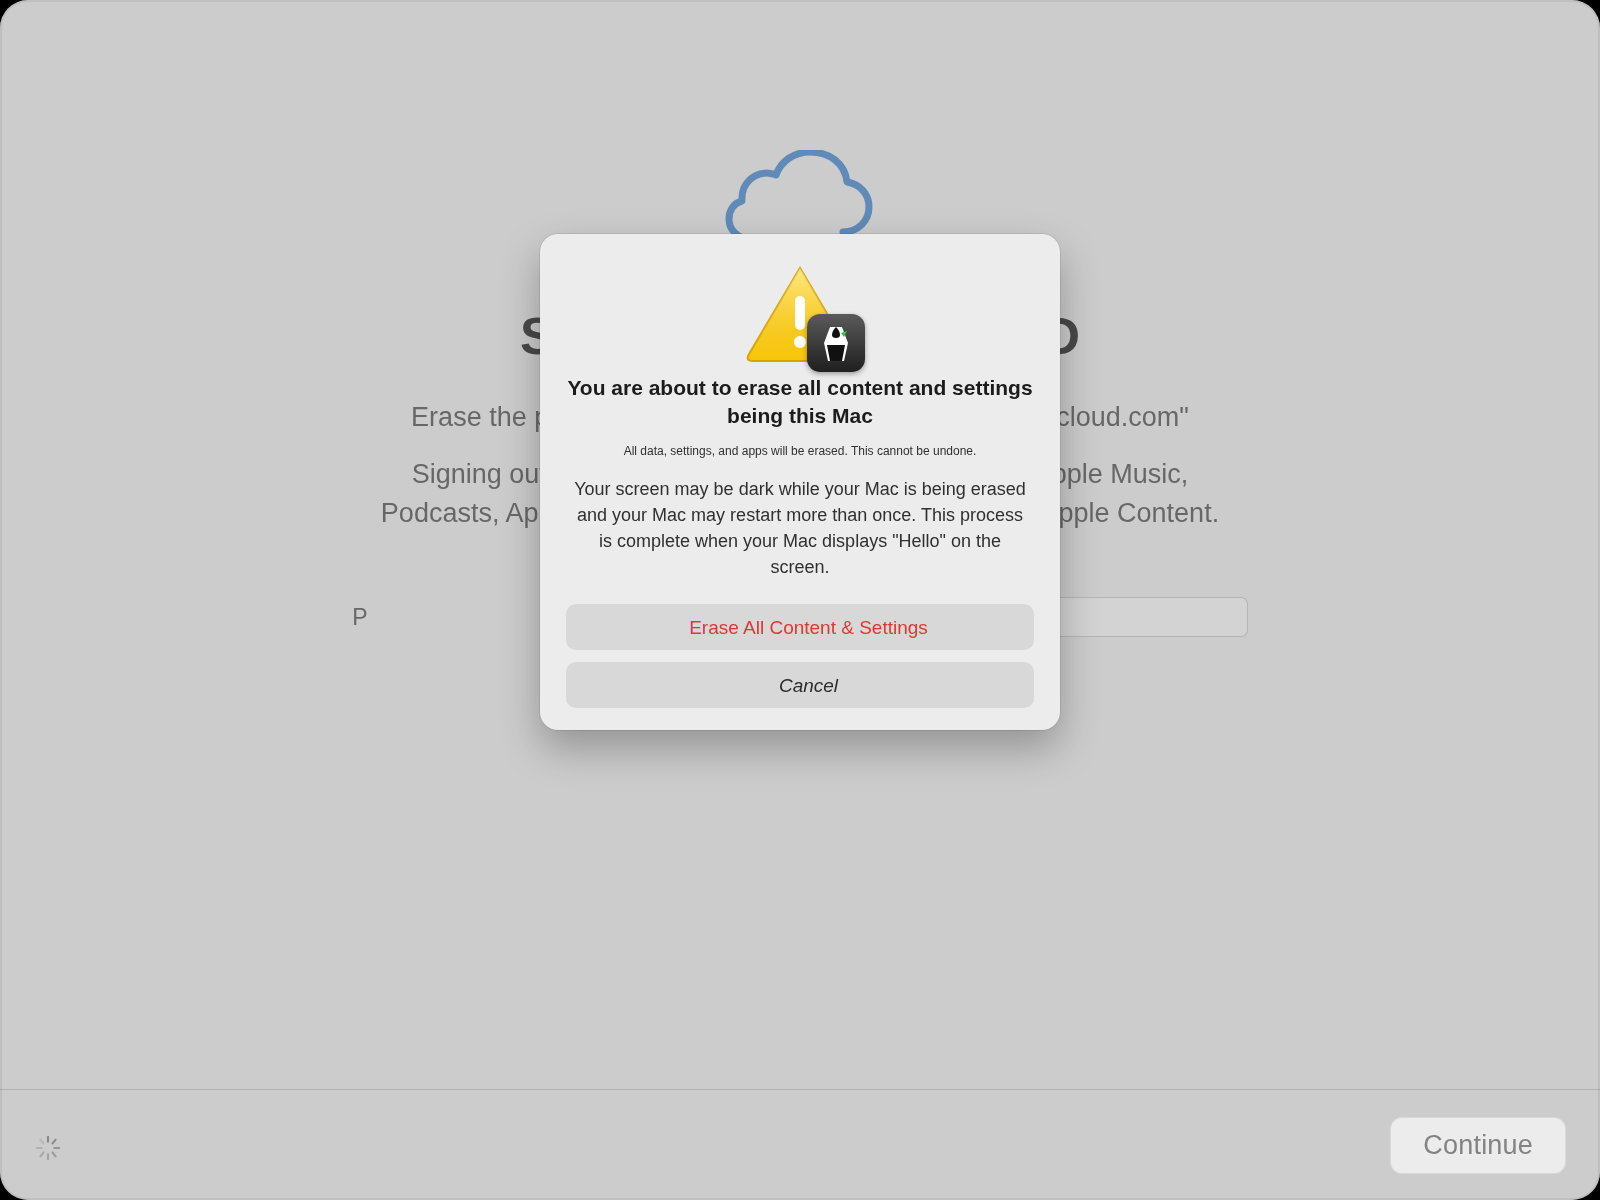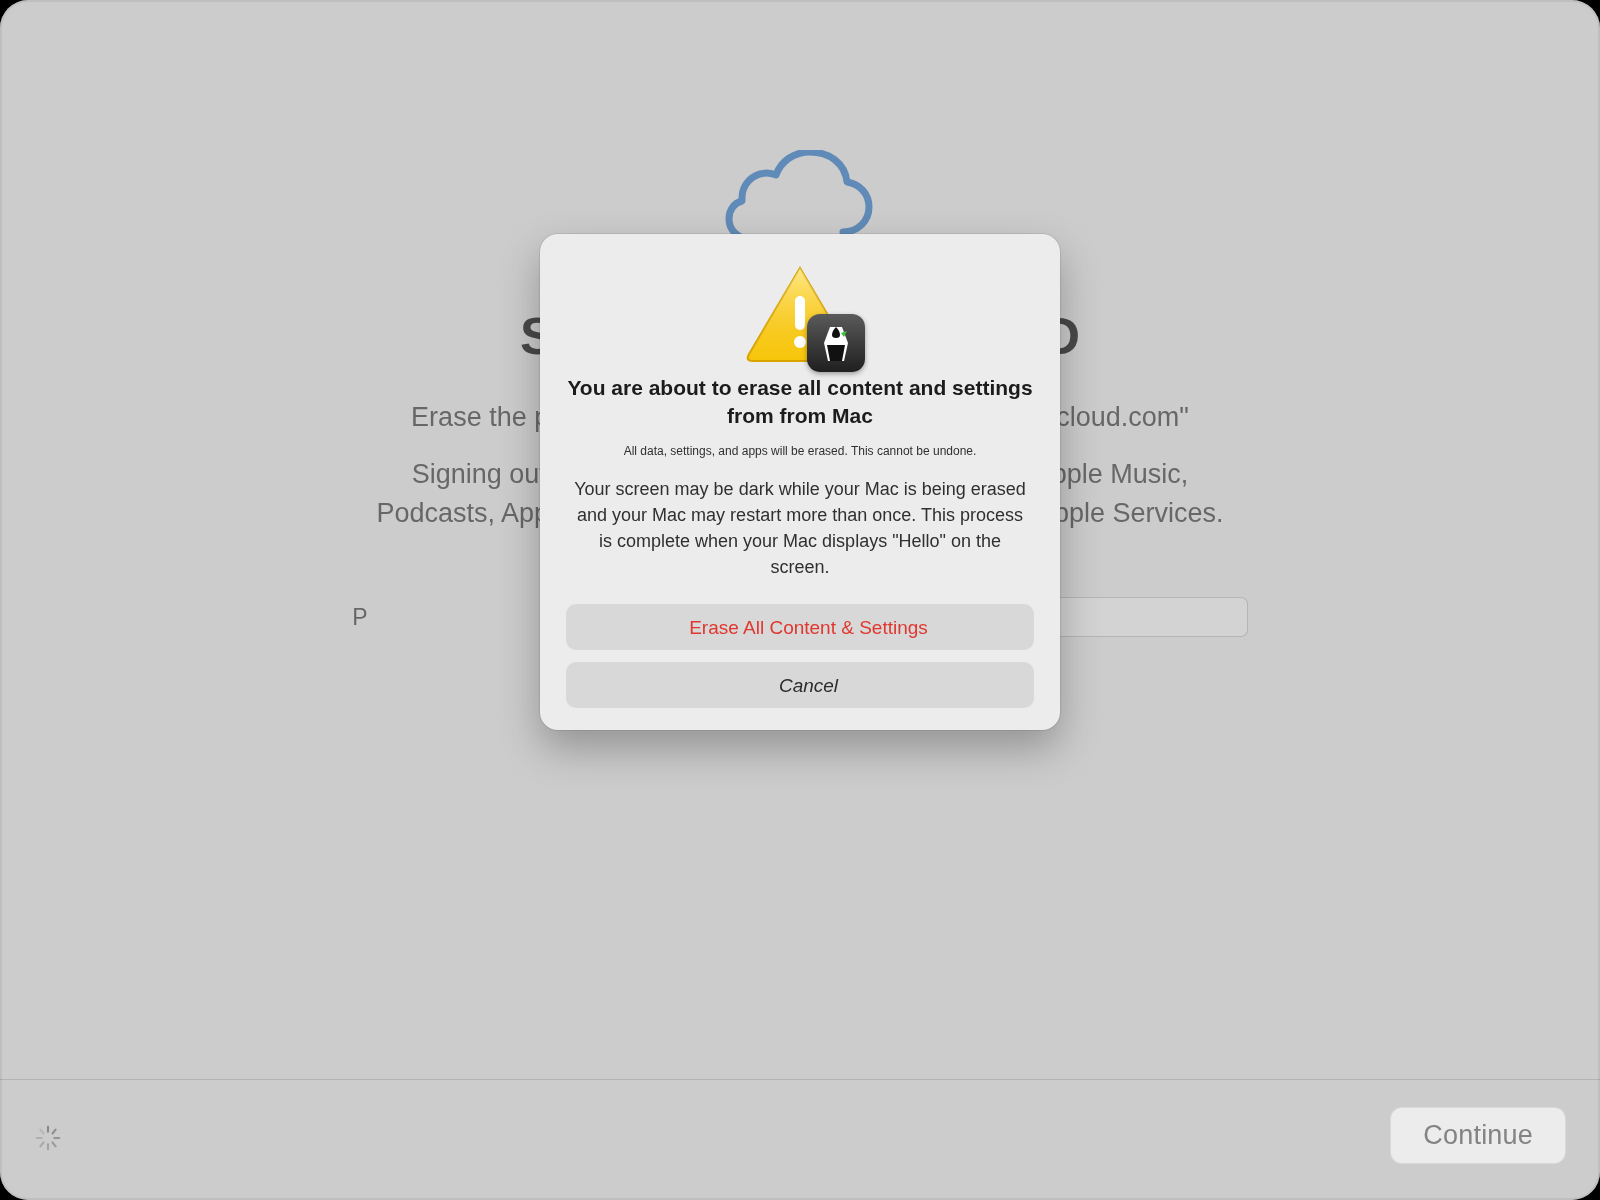--- a/index.html
+++ b/index.html
@@ -10,21 +10,21 @@
   .bg{position:absolute;inset:0;display:flex;flex-direction:column;align-items:center;color:#4a4a4a;}
   .cloud{margin-top:150px;width:150px;height:100px;}
   .cloud svg{width:100%;height:100%;}
   .bg-title{margin-top:56px;font-size:52px;font-weight:700;color:#2b2b2b;}
   .bg-sub1{margin-top:36px;font-size:27px;color:#5a5a5a;text-align:center;font-weight:400;}
   .bg-sub2{margin-top:22px;font-size:27px;color:#5a5a5a;text-align:center;line-height:1.45;}
   .pw-row{margin-top:64px;display:flex;align-items:center;gap:14px;}
   .pw-label{font-size:23px;color:#595959;}
   .pw-input{width:360px;height:38px;border:1px solid rgba(0,0,0,.18);border-radius:7px;background:#fff;}
   
-  .bar{position:absolute;left:0;right:0;bottom:10px;height:110px;border-top:1px solid rgba(0,0,0,.12);display:flex;align-items:center;padding:0 34px;}
+  .bar{position:absolute;left:0;right:0;bottom:0;height:110px;border-top:1px solid rgba(0,0,0,.12);display:flex;align-items:center;padding:0 34px;}
   .spinner{width:28px;height:28px;color:#777;margin-top:6px;}
   .spinner svg{width:100%;height:100%;animation:spin 1.2s linear infinite;}
   @keyframes spin{to{transform:rotate(360deg)}}
   .spacer{flex:1;}
   .continue-btn{font-size:27px;font-weight:400;color:#838383;background:#ececec;border:1px solid rgba(0,0,0,.08);border-radius:12px;padding:12px 32px;letter-spacing:.2px;}
   
   .alert{position:absolute;top:234px;left:50%;transform:translateX(-50%);width:468px;background:#ececec;border-radius:18px;box-shadow:0 18px 40px rgba(0,0,0,.28),0 0 0 1px rgba(0,0,0,.08);padding:30px 26px 22px;text-align:center;z-index:10;}
   .alert-icon-stack{position:relative;width:110px;height:98px;margin:0 auto 12px;}
   .warn-tri{position:absolute;top:0;left:50%;transform:translateX(-50%);width:110px;height:98px;}
   .app-badge{position:absolute;right:-10px;bottom:-10px;width:58px;height:58px;border-radius:13px;background:linear-gradient(180deg,#5a5a5a 0%,#1f1f1f 100%);box-shadow:0 2px 5px rgba(0,0,0,.35);display:flex;align-items:center;justify-content:center;}
@@ -59,21 +59,21 @@
     </div>
     <div class="bg-sub2">
       <div>
         <span>Signing out</span>
         <span style="display:inline-block;width:490px;"></span>
         <span>pple Music,</span>
       </div>
       <div>
         <span>Podcasts, App</span>
         <span style="display:inline-block;width:490px;"></span>
-        <span>pple Services.</span>
+        <span>pple Content.</span>
       </div>
     </div>
     <div class="pw-row">
       <span class="pw-label">P</span>
       <span style="display:inline-block;width:490px;"></span>
       <div class="pw-input"></div>
     </div>
   </div>
 
   <div class="dim"></div>
@@ -115,20 +115,20 @@
       </div>
       <div class="app-badge">
         <svg viewBox="0 0 44 44">
           <path d="M16 6 L28 6 L34 22 L30 40 L14 40 L10 22 Z" fill="#fff"></path>
           <path d="M22 6 Q18 10 18 14 Q18 17 22 17 Q26 17 26 14 Q26 10 22 6" fill="#111"></path>
           <path d="M13 24 L31 24 L28 40 L16 40 Z" fill="#111"></path>
           <path d="M27 12 l6 -2 l-3 6 z" fill="#37c23a"></path>
         </svg>
       </div>
     </div>
-    <div class="alert-title">You are about to erase all content and settings from from Mac</div>
+    <div class="alert-title">You are about to erase all content and settings being this Mac</div>
     <div class="alert-body">All data, settings, and apps will be erased. This cannot be undone.</div>
     <div class="alert-body2">Your screen may be dark while your Mac is being erased and your Mac may restart more than once. This process is complete when your Mac displays "Hello" on the screen.</div>
     <button class="alert-btn destructive">Erase All Content &amp; Settings</button>
     <button class="alert-btn">Cancel</button>
   </div>
 
 </div>
 
 </body></html>

